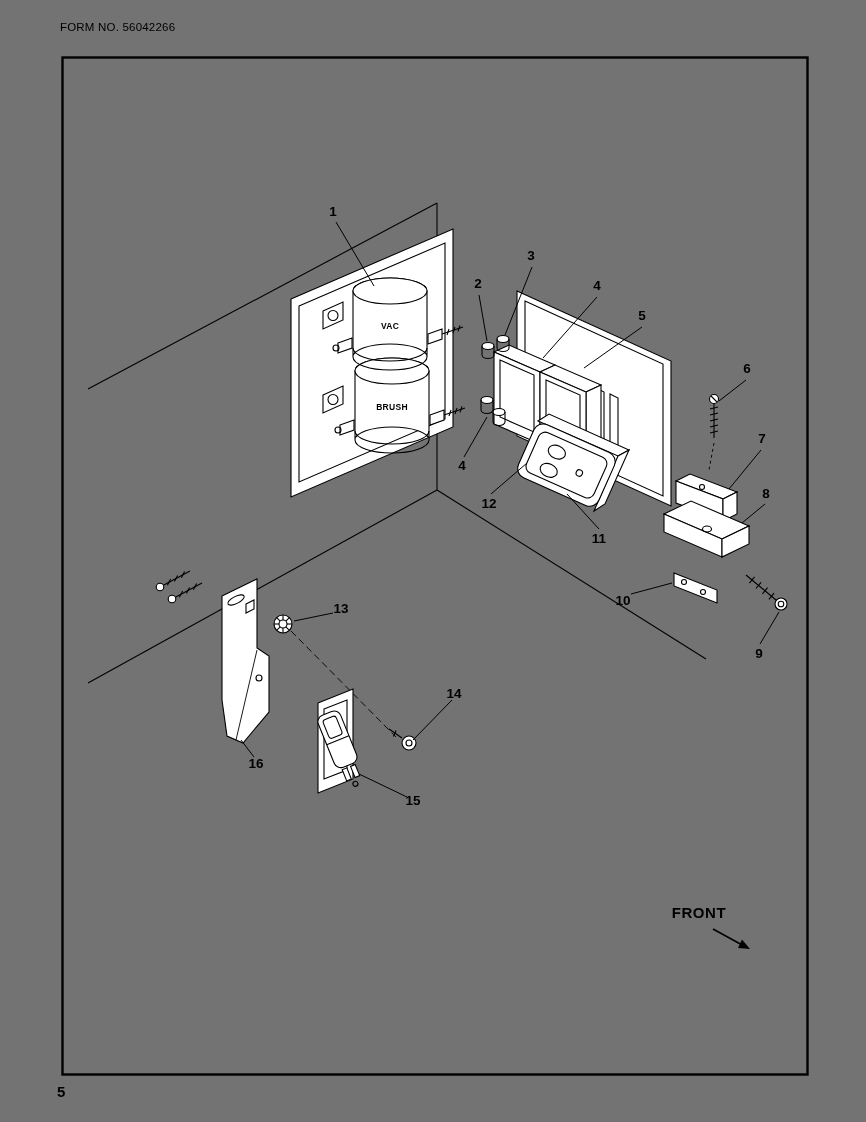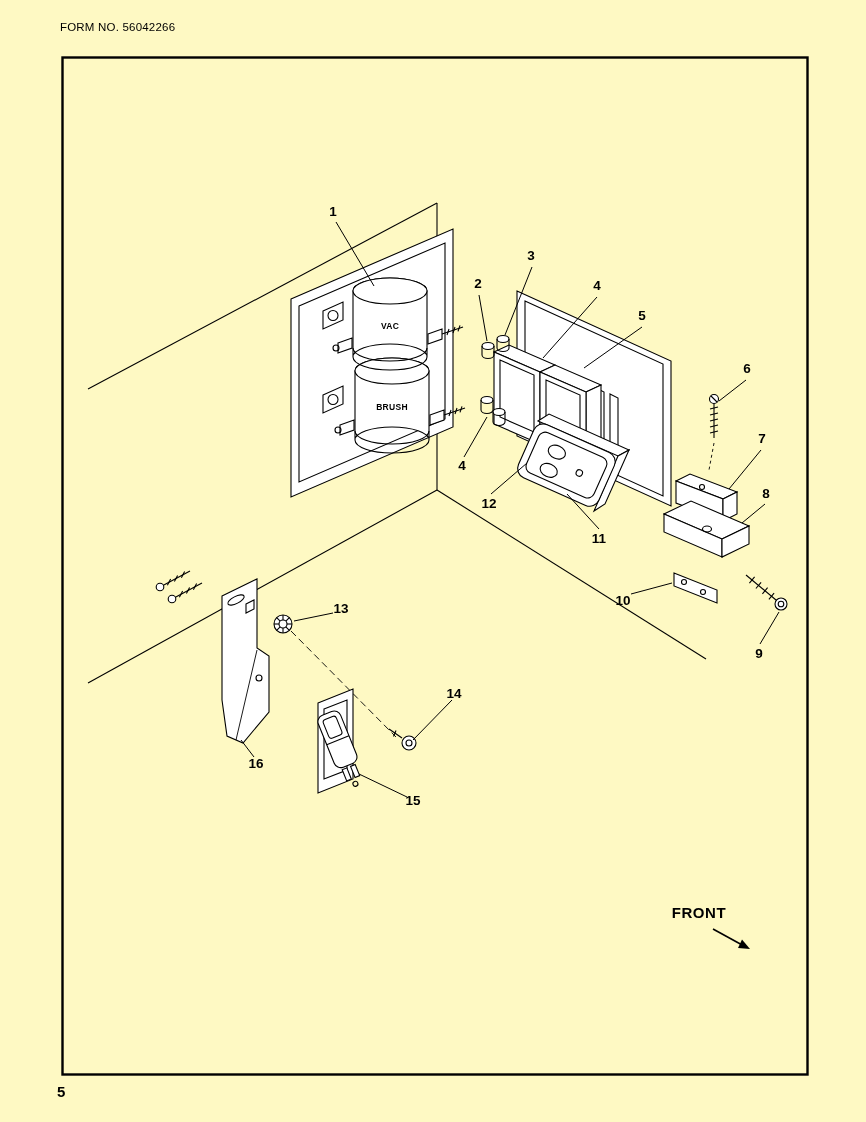--- a/index.html
+++ b/index.html
@@ -1,17 +1,17 @@
 <!DOCTYPE html>
 <html><head>
 <meta charset="utf-8">
 <style>
   html,body { margin:0; padding:0; background:#e8e8e8; }
   .page {
-    width:866px; height:1122px; background:#fef9c3; position:relative;
+    width:866px; height:1122px; background:#737373; position:relative;
     font-family:"Liberation Sans", sans-serif; margin:0 auto; overflow:hidden;
   }
   svg { display:block; position:absolute; left:0; top:0; }
   text { fill:#000; stroke:none; }
   .form-no { font-size:11.5px; letter-spacing:0.2px; }
   .page-no { font-size:15px; font-weight:bold; }
   .callout { font-size:13.5px; font-weight:bold; text-anchor:middle; }
   .part-label { font-size:8.5px; font-weight:bold; text-anchor:middle; letter-spacing:0.3px; }
   .front-label { font-size:15px; font-weight:bold; text-anchor:middle; letter-spacing:0.6px; }
 </style>

